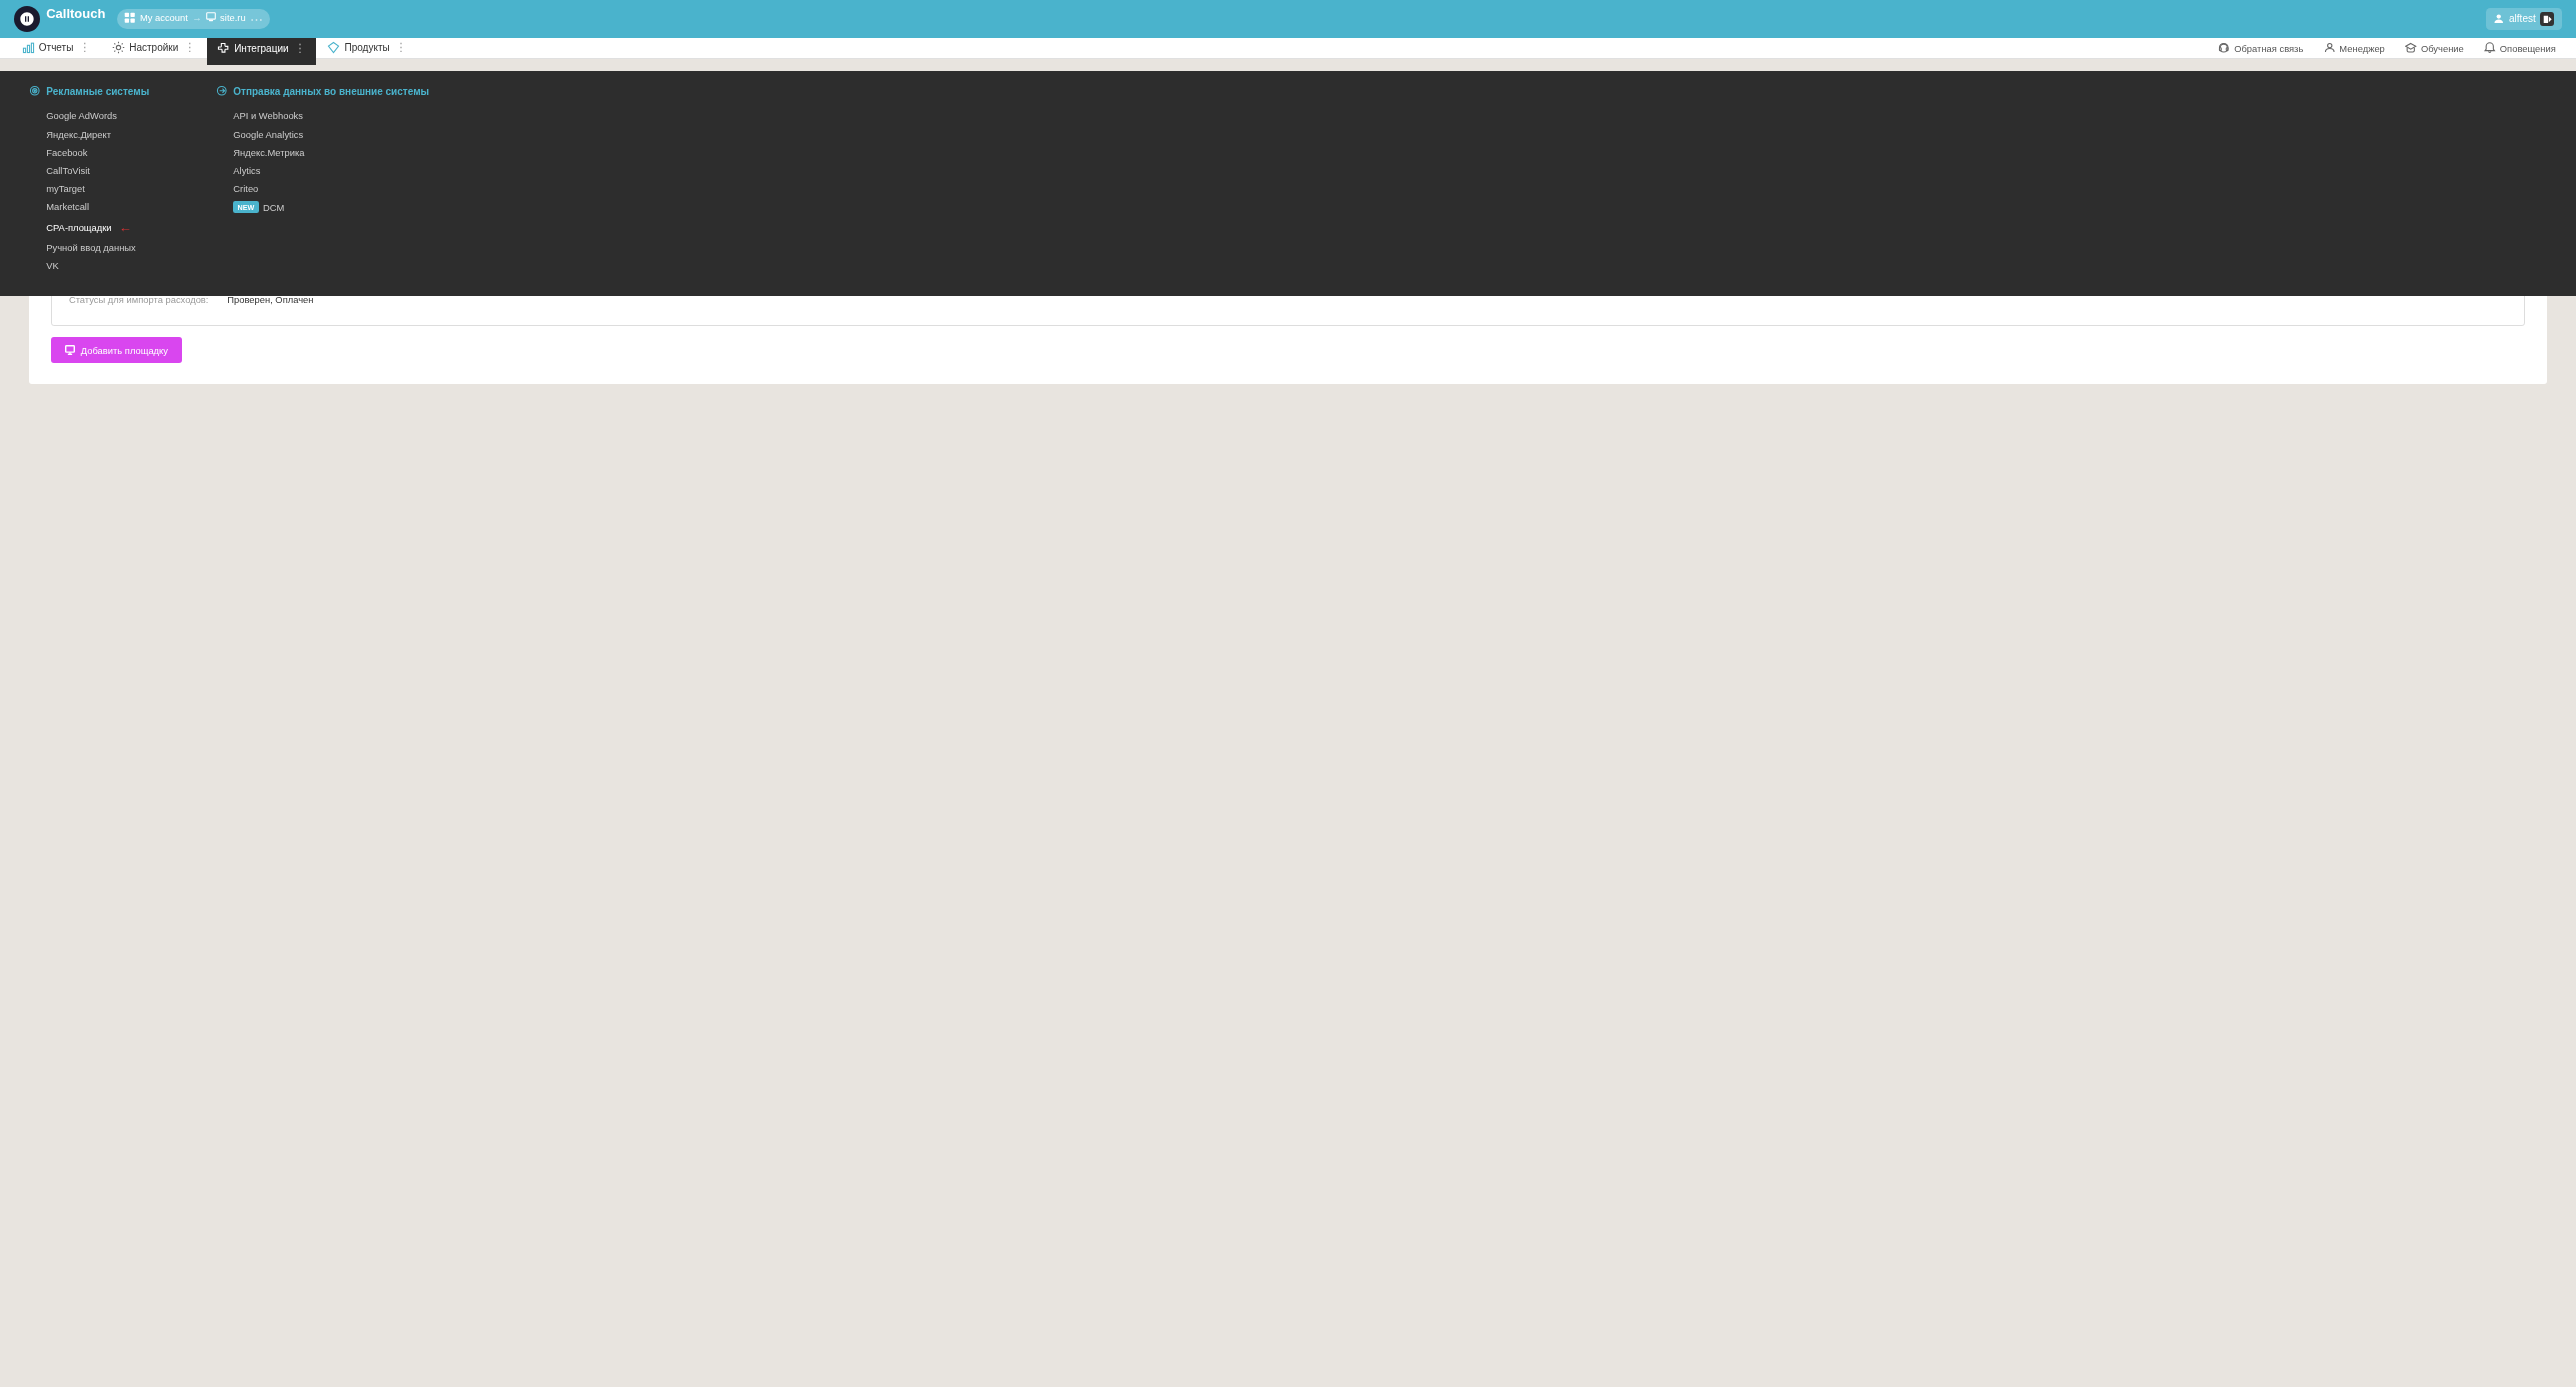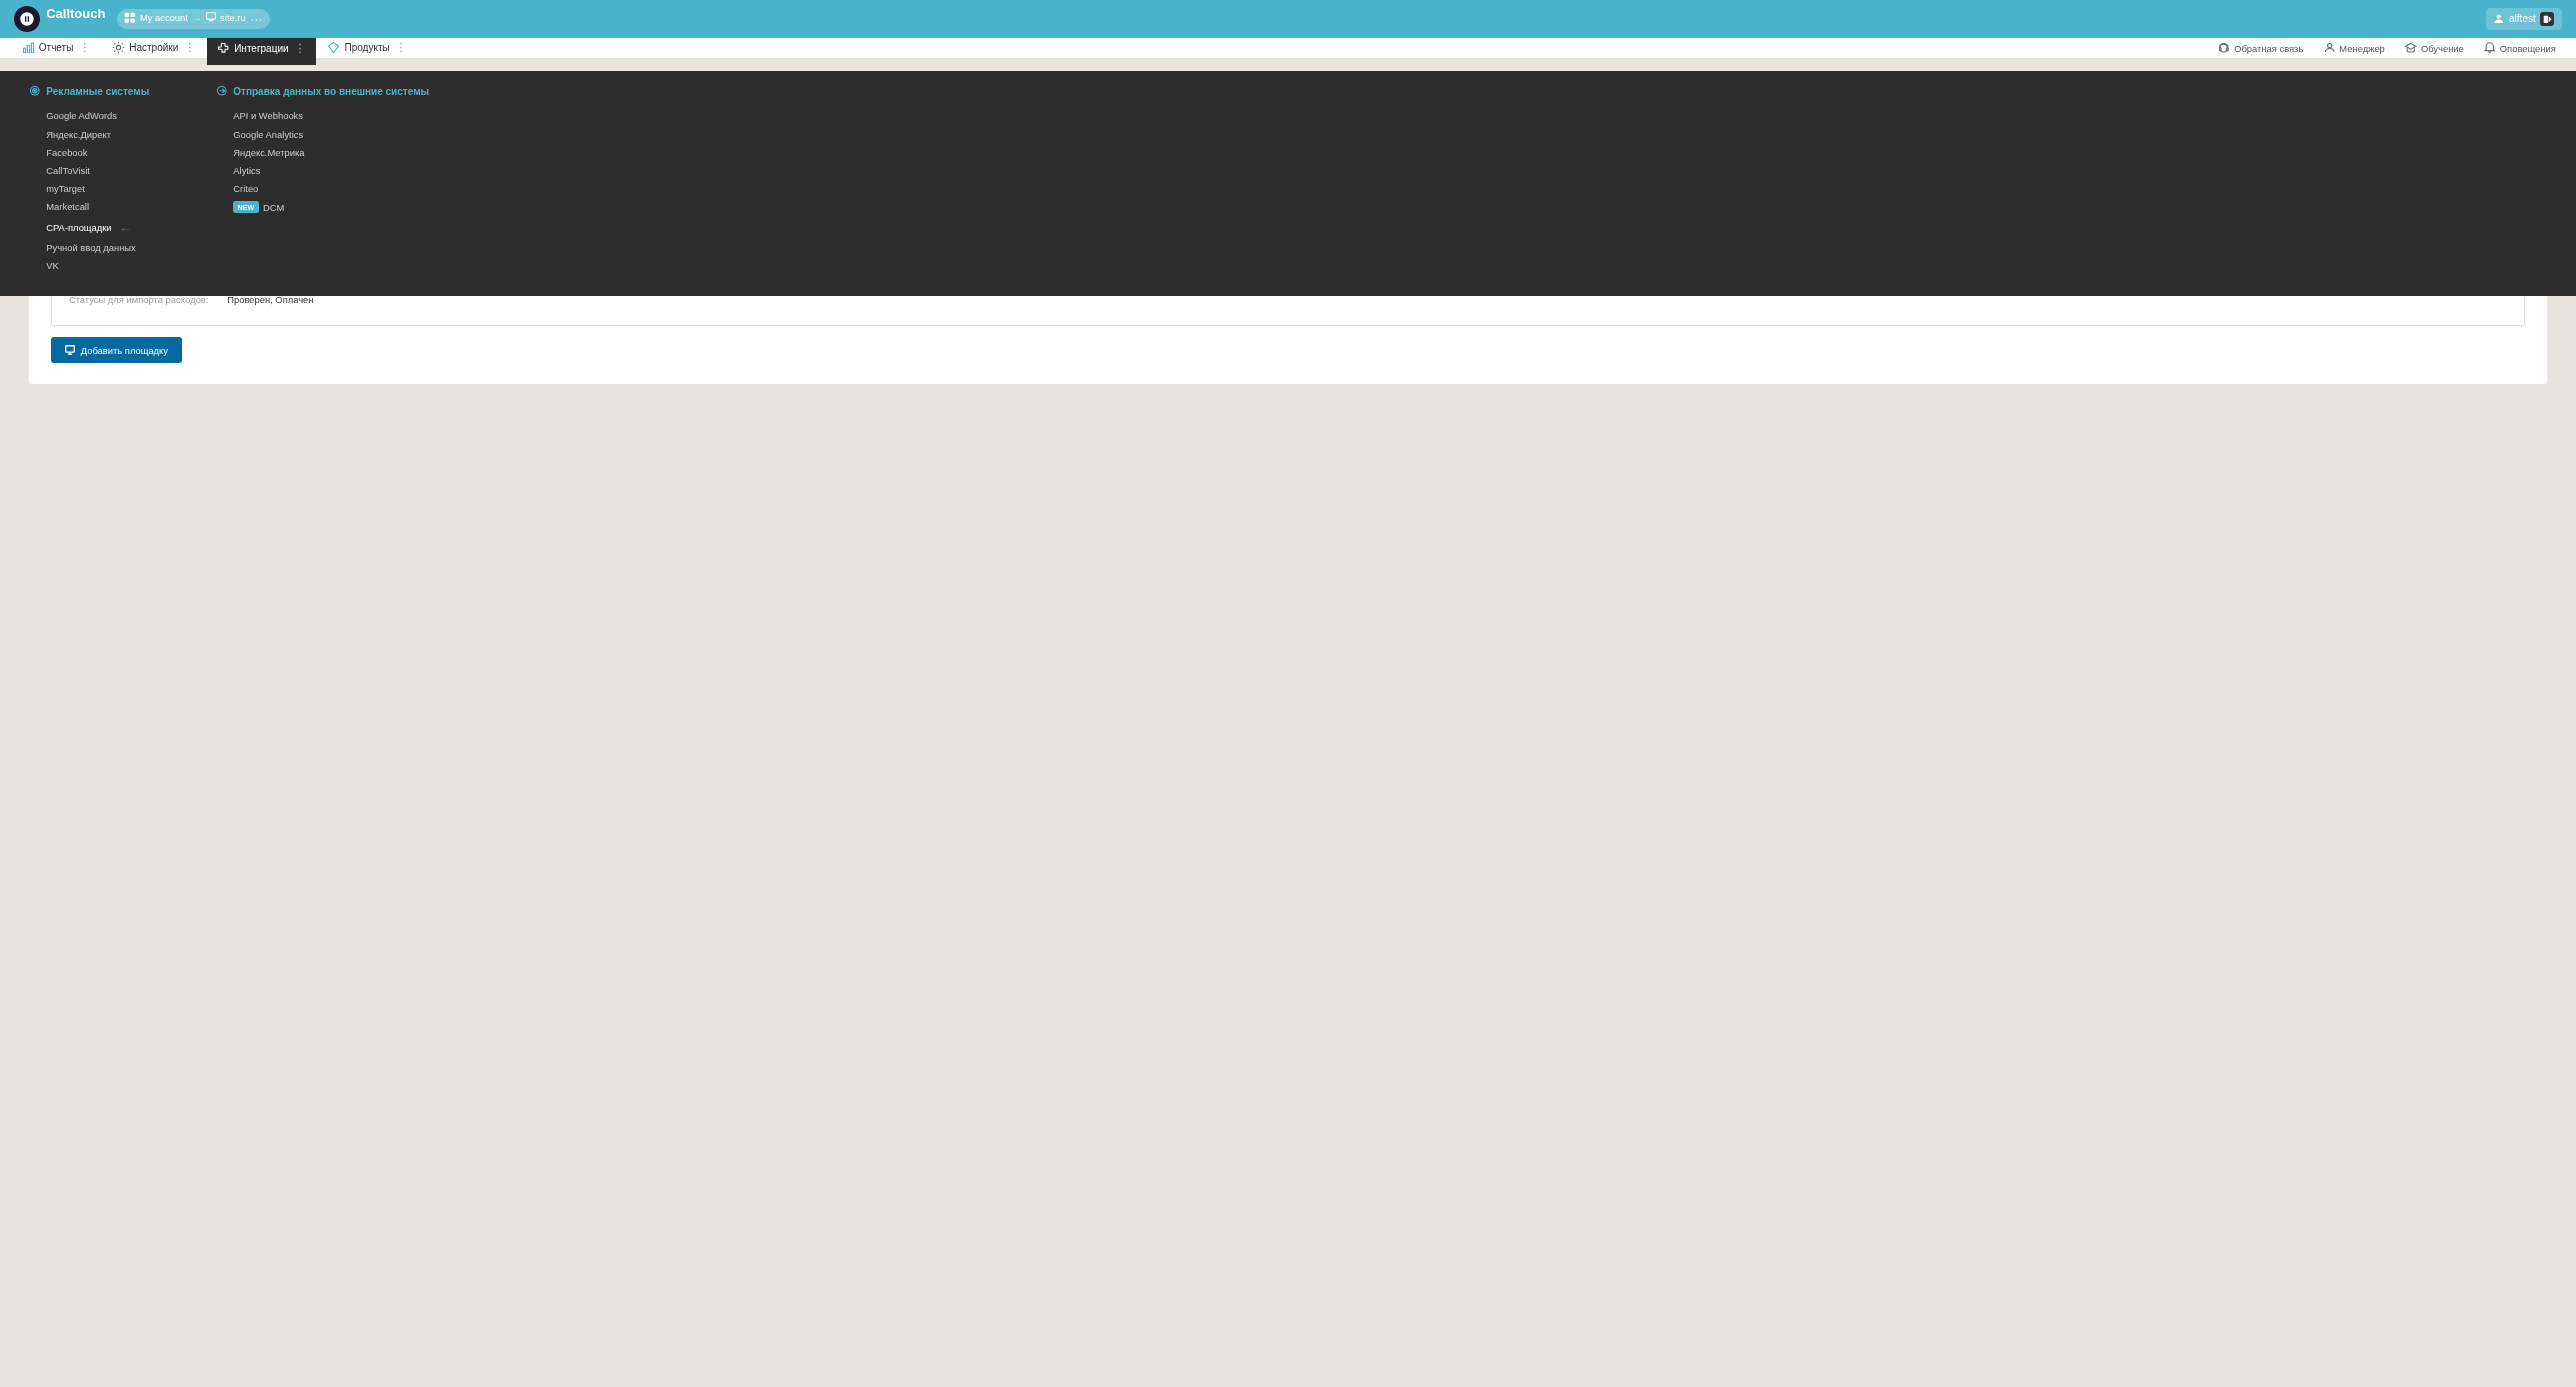--- a/index.html
+++ b/index.html
@@ -160,21 +160,21 @@
     .platform-row {
       display: flex;
       gap: 14.4px;
       margin-bottom: 5.8px;
       font-size: 9.4px;
     }
     .platform-label { color: #999; min-width: 144px; }
     .platform-value { color: #333; }
 
     .add-btn {
-      background: #0369a1;
+      background: #d946ef;
       color: white;
       border: none;
       padding: 7.2px 14.4px;
       border-radius: 2.9px;
       font-size: 9.4px;
       cursor: pointer;
       display: flex;
       align-items: center;
       gap: 5.8px;
       margin-top: 11.5px;

